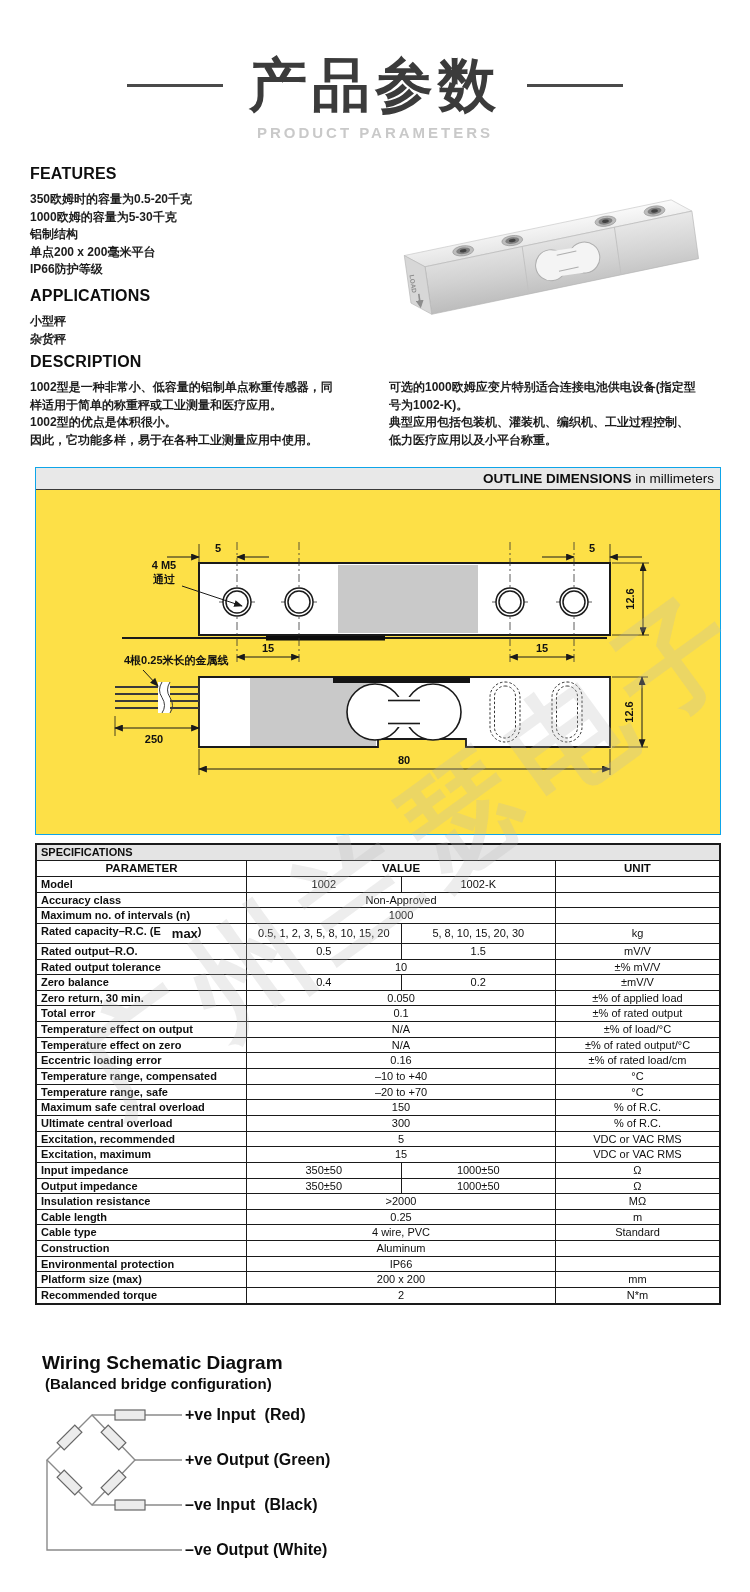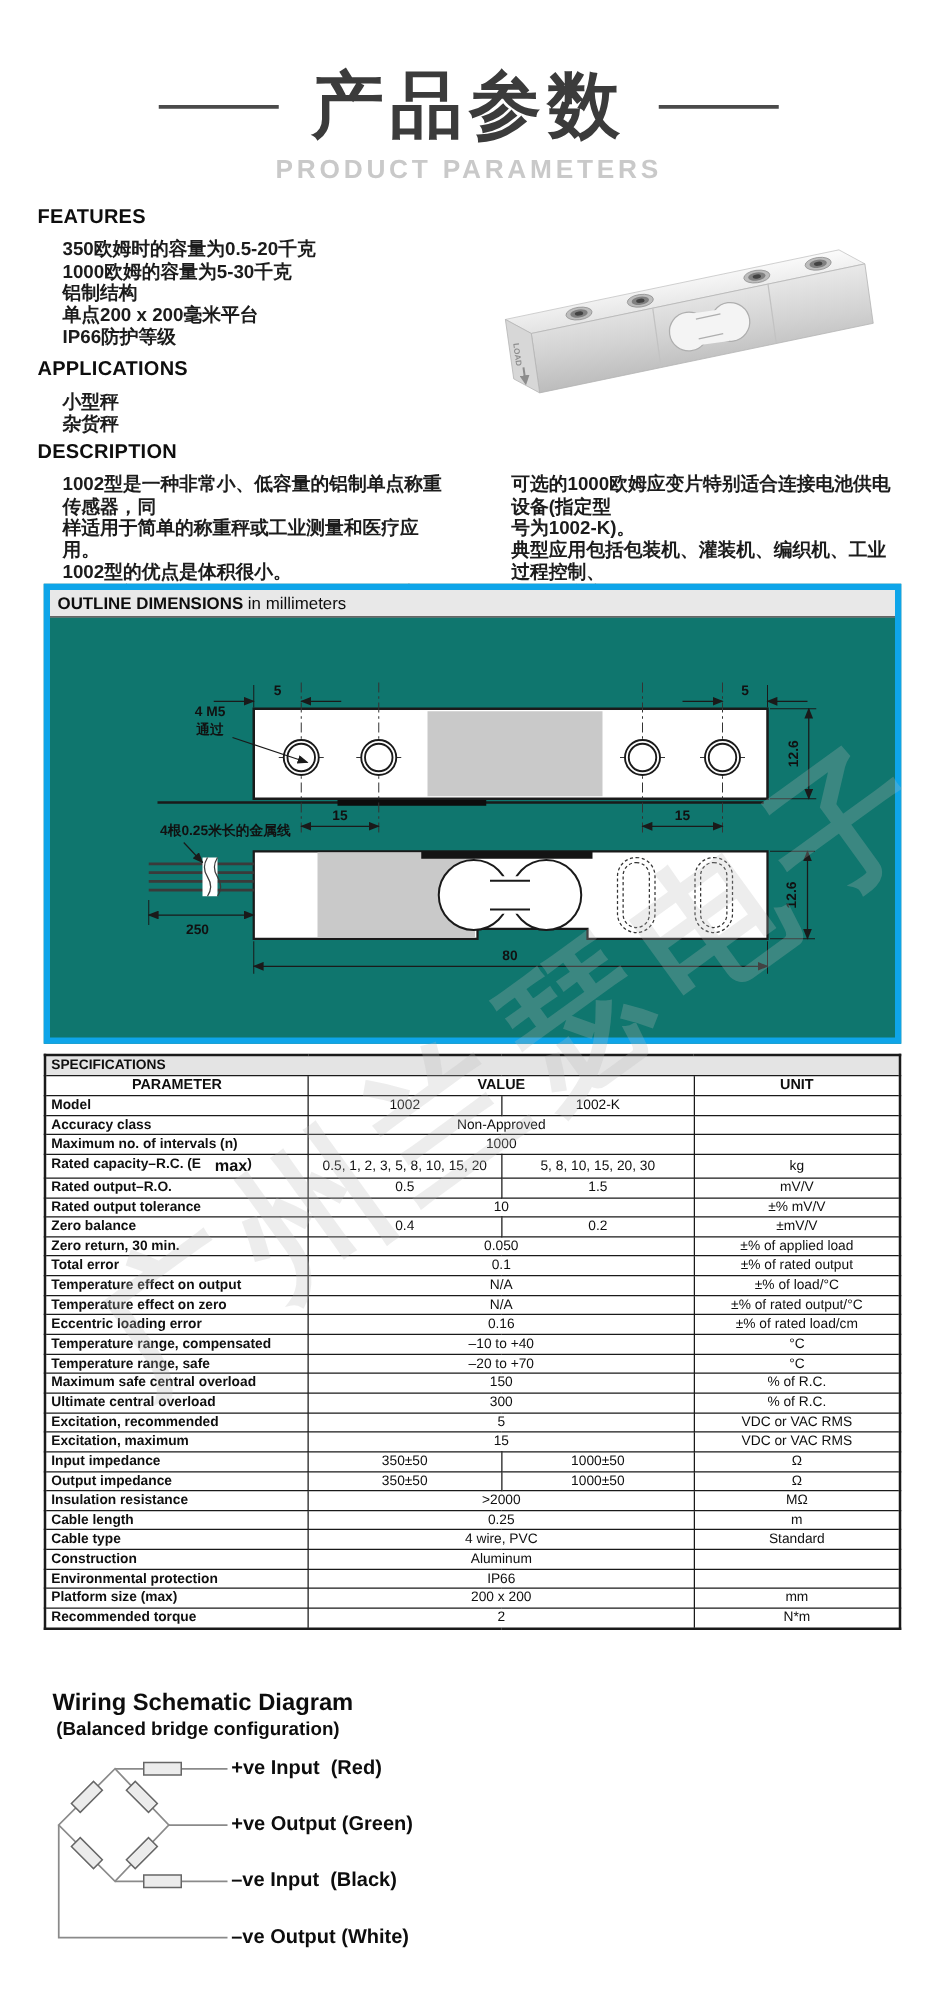--- a/index.html
+++ b/index.html
@@ -9,38 +9,38 @@
   
   .watermark { position:absolute; left:48px; top:1020px; font-size:118px; font-weight:bold;
     letter-spacing:14px; color:rgba(185,185,185,0.26); white-space:nowrap;
     transform:rotate(-36deg); transform-origin:0 0; pointer-events:none; z-index:5; }
 
   
   .hdr { position:absolute; top:46px; left:0; width:750px; text-align:center; }
   .hdr-row { display:flex; align-items:center; justify-content:center; gap:26px; }
   .hline { width:96px; height:3px; background:#4a4a4a; }
   .hdr h1 { font-size:58px; font-weight:800; color:#3b3b3b; letter-spacing:5px; line-height:1.35; }
-  .hdr .sub { margin-top:0px; font-size:21px; font-weight:600; color:#c9c9c9; letter-spacing:3px; }
+  .hdr .sub { margin-top:0px; font-size:15px; font-weight:600; color:#c9c9c9; letter-spacing:3px; }
 
   
   .sec { position:absolute; left:30px; }
   .sec h2 { font-size:16px; font-weight:800; color:#0e0e0e; margin-bottom:8px; letter-spacing:0.2px; }
-  .txt-line { font-size:15px; font-weight:600; color:#1c1c1c; line-height:17.5px;margin-left:20px; }
+  .txt-line { font-size:12px; font-weight:600; color:#1c1c1c; line-height:17.5px; }
   #features { top:165px; width:355px; }
   #applications { top:287px; width:355px; }
   #description { top:353px; width:692px; }
   .desc-cols { display:flex; gap:26px; }
   .desc-col { width:333px; }
 
   
   .photo-wrap { position:absolute; left:386px; top:184px; width:320px; height:148px; }
 
   
   .outline-box { position:absolute; left:35px; top:467px; width:686px; height:368px;
-    border:5px solid #0ea5e9; background:#0f766e; }
+    border:1px solid #0ea5e9; background:#fde047;text-align:right; }
   .outline-title { height:22px; background:#e8e8e8; border-bottom:1px solid #3a3a3a;
     font-size:13.5px; padding:3px 6px; color:#0d0d0d; }
   .outline-title b { font-weight:800; }
   .outline-svg { display:block; }
   .dimtxt { font-size:11px; font-weight:bold; fill:#111; font-family:"Liberation Sans",sans-serif; }
 
   
   .spec-wrap { position:absolute; left:35px; top:843px; width:553px; }
   table.spec { border-collapse:collapse; table-layout:fixed; width:686px;
     border:2px solid #1a1a1a; }

